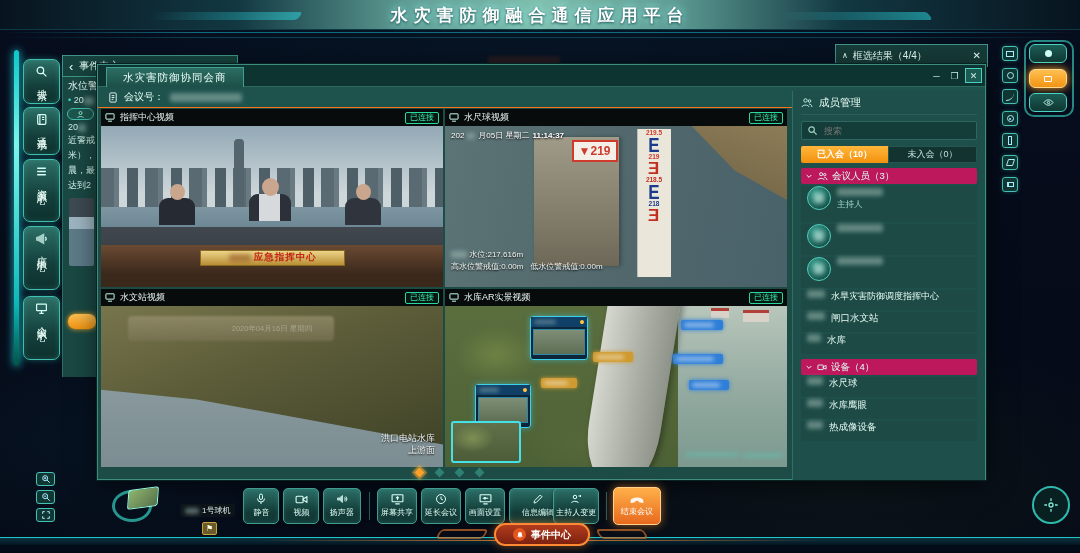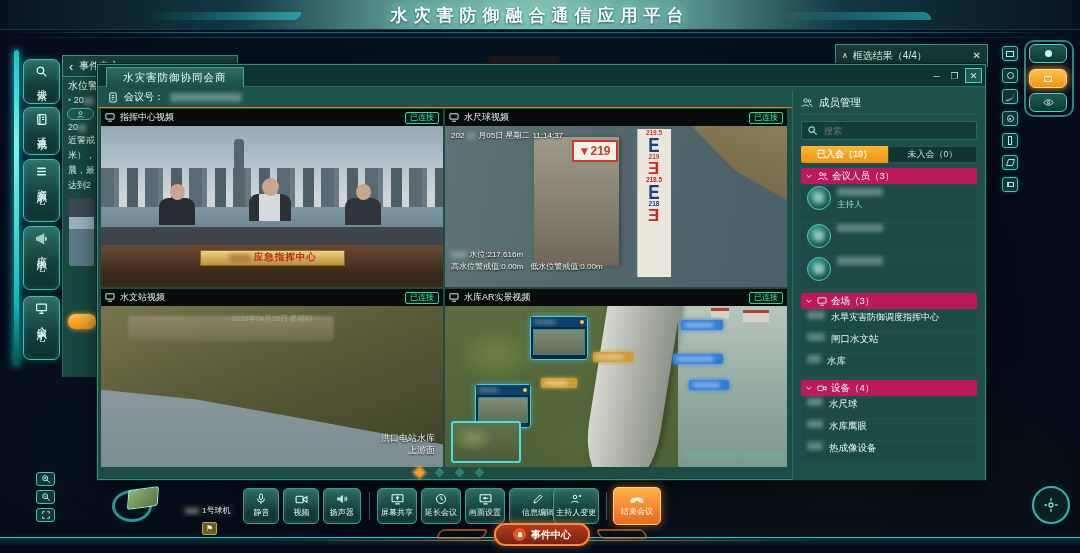--- a/index.html
+++ b/index.html
@@ -102,21 +102,21 @@
   .gauge .num{font-size:6.5px;font-weight:bold;}
   .gauge .E{font-size:17px;font-weight:bold;transform:scaleY(1.15);}
   .tr-overlay{left:6px;bottom:14px;color:#f2f6f2;font-size:8px;text-shadow:0 1px 2px #000;z-index:5;line-height:1.5;}
 
   
   .bl-hill{left:0;top:0;width:100%;height:100%;
     background:linear-gradient(160deg,#77754c 0%,#5c5c39 40%,#4a4c2e 75%,#3e4026 100%);}
   .bl-rock{left:8%;top:6%;width:60%;height:16%;background:linear-gradient(#9a9271,#7a7454);opacity:.7;border-radius:4px;filter:blur(1px);}
   .bl-lake{left:0;top:0;width:100%;height:100%;background:linear-gradient(#97a5a8,#7b8d92);
     clip-path:polygon(0 52%, 28% 58%, 100% 86%, 100% 100%, 0 100%);}
-  .bl-faint{left:0;right:0;top:8px;text-align:center;color:#fff;opacity:.3;font-size:7.5px;z-index:5;}
+  .bl-faint{left:0;right:0;top:18px;text-align:center;color:#fff;opacity:.3;font-size:7.5px;z-index:5;}
   .bl-loc{right:8px;bottom:10px;color:#f0f4f2;font-size:9px;text-align:right;text-shadow:0 1px 2px #000;z-index:5;line-height:1.4;}
 
   
   .br-bg{left:0;top:0;width:100%;height:100%;background:
     radial-gradient(60px 40px at 15% 30%, #6d8145, transparent 70%),
     radial-gradient(80px 50px at 40% 85%, #55683a, transparent 70%),
     radial-gradient(70px 45px at 85% 75%, #5e7342, transparent 70%),
     linear-gradient(#5a6e3e,#4d6136);}
   .br-river{right:0;top:0;width:32%;height:100%;background:linear-gradient(#b8c6bb,#8fa79d 60%,#7c998f);}
   .br-dam{left:44%;top:-12%;width:21%;height:125%;transform:rotate(9deg);
@@ -372,21 +372,21 @@
         <span class="badge">已连接</span>
       </div>
       <div class="vbody">
         <div class="abs tr-bg"></div>
         <div class="abs tr-hill"></div>
         <div class="abs pillar"></div>
         <div class="abs tr-date">
           <span>202</span>
             <span class="bb" style="width:8px;height:6px"></span>
           <span>月05日 星期二</span>
-          <span style="font-weight:normal">11:14:37</span>
+          <span style="font-weight:bold">11:14:37</span>
         </div>
         <div class="abs gsign">▼219</div>
         <div class="abs gauge">
           <span class="num" style="color:#d03a2a">219.5</span>
           <span class="E" style="color:#1a3a8c">E</span>
           <span class="num" style="color:#d03a2a">219</span>
           <span class="E" style="color:#c22f20;transform:scaleX(-1)">E</span>
           <span class="num" style="color:#c22f20">218.5</span>
           <span class="E" style="color:#1a3a8c">E</span>
           <span class="num" style="color:#1a3a8c">218</span>
@@ -526,30 +526,20 @@
             <span class="ch"></span>
           </div>
         <div class="bb" style="width:46px"></div>
       </div>
       <div class="mrow" style="height:31px">
         <div class="avatar">
             <span class="ch"></span>
           </div>
         <div class="bb" style="width:46px"></div>
       </div>
-      <div class="msec">
-        <svg class="ic" width="8" height="8" viewBox="0 0 24 24" fill="none" stroke="#dffef6" stroke-width="3">
-            <path d="M5 9l7 7 7-7"></path>
-          </svg>
-        <svg class="ic" width="10" height="9" viewBox="0 0 24 22" fill="none" stroke="#dffef6" stroke-width="2.2">
-            <rect x="2" y="2" width="20" height="13" rx="1"></rect>
-            <path d="M7 20h10"></path>
-          </svg>
-        <span>会场（3）</span>
-      </div>
       <div class="mrow" style="height:20px;font-size:9px">
         <span class="bb" style="width:18px"></span>
           <span style="white-space:nowrap">水旱灾害防御调度指挥中心</span>
       </div>
       <div class="mrow" style="height:20px">
         <span class="bb" style="width:18px"></span>
           <span>闸口水文站</span>
       </div>
       <div class="mrow" style="height:20px">
         <span class="bb" style="width:14px"></span>

